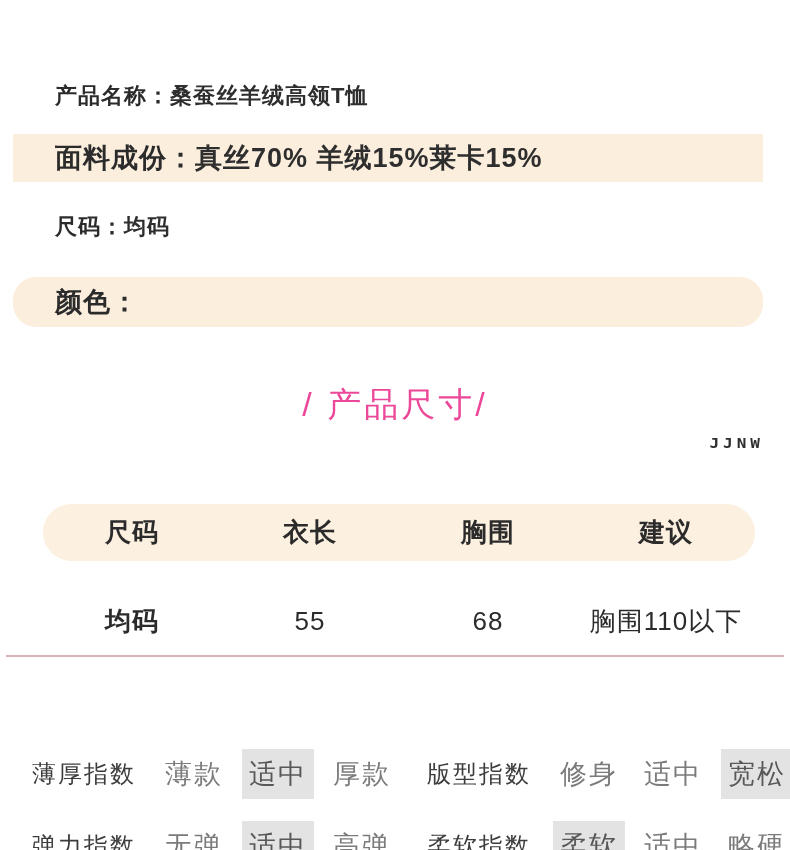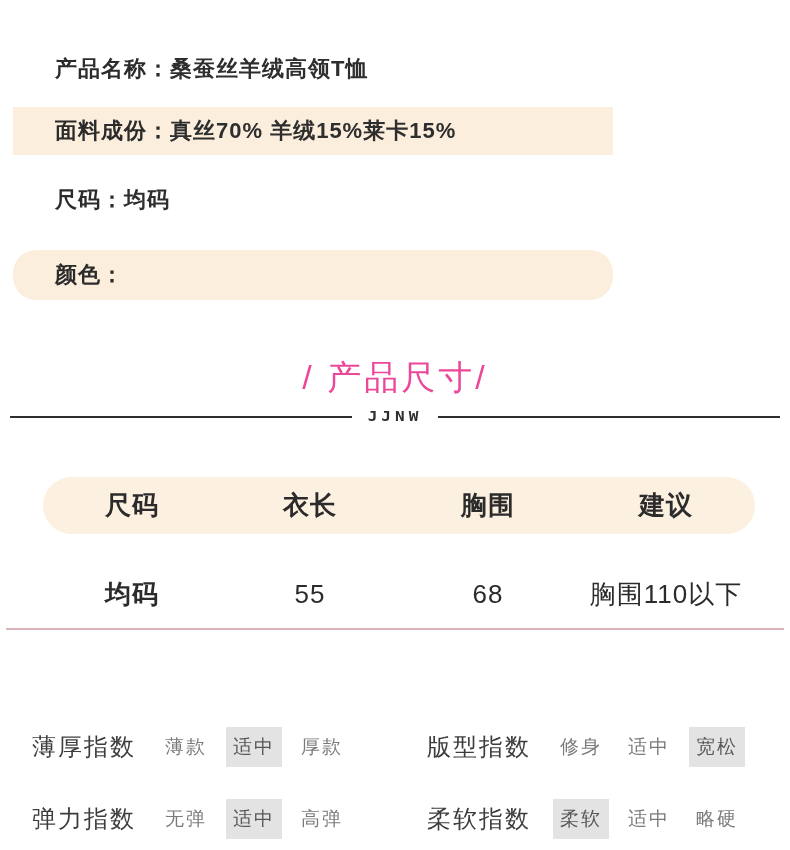--- a/index.html
+++ b/index.html
@@ -3,47 +3,47 @@
 <meta charset="utf-8">
 <style>
   * { margin:0; padding:0; box-sizing:border-box; }
   html,body { background:#ffffff; }
   body {
     width:790px; height:850px;
     font-family:"Liberation Sans", sans-serif;
     color:#2d2d2d;
     overflow:hidden;
   }
-  .page { width:790px; height:850px; background:#fff; padding-top:45px; }
+  .page { width:790px; height:850px; background:#fff; padding-top:72px; }
 
   
   .spec-white {
     height:48px; display:flex; align-items:center;
     padding-left:55px; font-size:22px;
   }
   .spec-beige {
     height:48px; display:flex; align-items:center;
-    width:600px; margin-left:13px; padding-left:42px;
-    background:#fbeedd; font-size:22px;
+    width:750px; margin-left:13px; padding-left:42px;
+    background:#fbeedd; font-size:27px;
   }
   .spec-label { font-weight:700; color:#2b2b2b; letter-spacing:1px; }
   .spec-value { font-weight:600; color:#2e2e2e; letter-spacing:1px; }
   .mt14 { margin-top:14px; }
   .mt21 { margin-top:21px; }
   .mt18 { margin-top:26px; height:50px;border-radius:23px; }
 
   
   .title-block { margin-top:53px; }
   .size-title {
     text-align:center; font-size:34px; font-weight:500;
     letter-spacing:3px; color:#ec4899; height:48px; line-height:48px;
   }
   .brand-divider {
     margin-top:6px; padding:0 10px;
-    display:flex; align-items:center;
+    display:flex; align-items:flex-end;flex-direction:column;
   }
   .brand-divider .line { flex:1; height:2px; background:#2e2e2e; }
   .brand-text {
     margin:0 16px; font-family:"DejaVu Sans Mono", monospace;
     font-size:16px; font-weight:700; letter-spacing:4px; color:#2e2e2e;
     transform:scaleY(0.9);
   }
 
   
   .size-table { margin-top:51px;border-radius:28px; }
@@ -67,21 +67,21 @@
   .indices {
     margin-top:96px;
     display:grid; grid-template-columns:395px 395px; row-gap:30px;
   }
   .index-group { display:flex; align-items:center; height:42px; padding-left:32px; }
   .index-label {
     font-size:24px; color:#3c3c3c; font-weight:400;
     letter-spacing:2px; margin-right:16px; white-space:nowrap;
   }
   .opt {
-    font-size:19px; color:#7b7b7b; letter-spacing:2px;
+    font-size:27px; color:#7b7b7b; letter-spacing:2px;
     padding:7px 7px; margin:0 6px; white-space:nowrap;
   }
   .opt.selected { background:#e3e3e3; color:#585858; }
 </style>
 </head>
 <body>
 
 <div class="page">
 
   <div class="spec-white">

